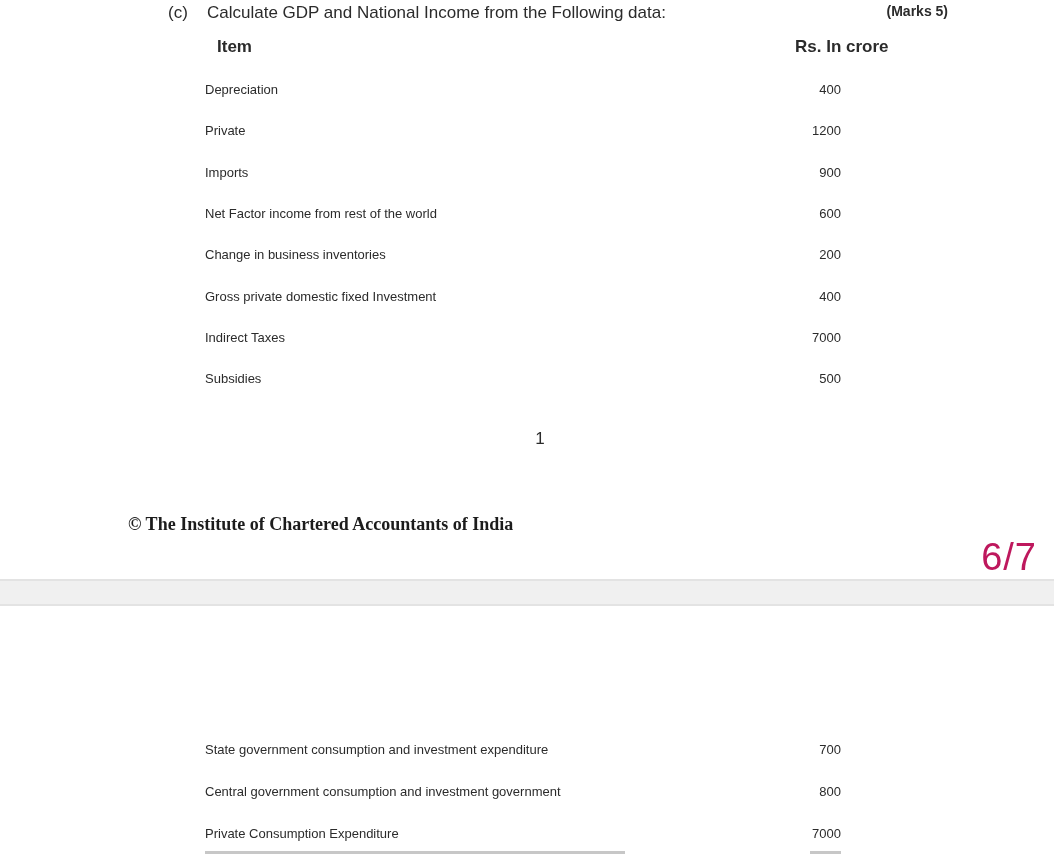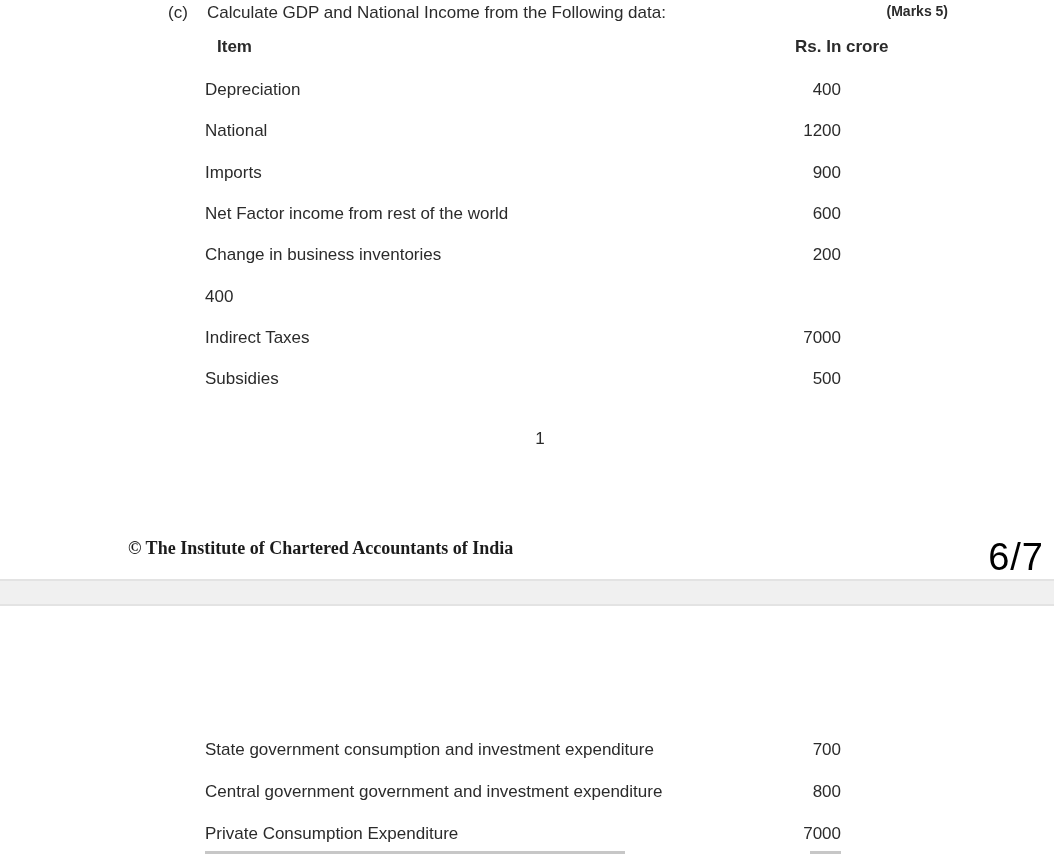--- a/index.html
+++ b/index.html
@@ -23,46 +23,45 @@
 
   
   .doc-table { position: absolute; left: 205px; width: 636px; }
   .p1-table  { top: 81px; }
   .p2-table  { top: 741px; }
   .trow {
     display: flex;
     justify-content: space-between;
     align-items: flex-start;
     height: 41.35px;
-    font-size: 17px;
+    font-size: 13px;
     line-height: 17px;
   }
   .p2-table .trow { height: 42px; }
   .tlabel { text-align: left; }
   .tvalue { text-align: right; }
 
   
   .page-num {
     left: 205px; top: 429px; width: 670px;
     text-align: center; font-size: 17px;
   }
   .copyright {
     left: 128px; top: 514px;
     font-family: "Liberation Serif", serif;
     font-weight: bold;
     font-size: 18px;
     color: #1c1c1c;
-    margin-top: 24px;
   }
 
   
   .page-indicator {
-    right: 10px; top: 536px;
+    right: 17px; top: 536px;
     font-size: 38px;
-    color: #000000;
+    color: #be185d;
     letter-spacing: 1px;
   }
   .page-gap {
     left: 0; right: 0; top: 579px; height: 27px;
     background: #f0f0f0;
     border-top: 2px solid #e3e3e3;
     border-bottom: 2px solid #e3e3e3;
   }
 
   
@@ -85,36 +84,37 @@
 
 <span class="abs th-item">Item</span>
 <span class="abs th-value">Rs. In crore</span>
 
 <div class="doc-table p1-table" id="p1rows">
     <div class="trow">
       <span class="tlabel">Depreciation</span>
       <span class="tvalue">400</span>
     </div>
     <div class="trow">
-      <span class="tlabel">National</span>
+      <span class="tlabel">Private</span>
       <span class="tvalue">1200</span>
     </div>
     <div class="trow">
       <span class="tlabel">Imports</span>
       <span class="tvalue">900</span>
     </div>
     <div class="trow">
       <span class="tlabel">Net Factor income from rest of the world</span>
       <span class="tvalue">600</span>
     </div>
     <div class="trow">
       <span class="tlabel">Change in business inventories</span>
       <span class="tvalue">200</span>
     </div>
     <div class="trow">
+      <span class="tlabel">Gross private domestic fixed Investment</span>
       <span class="tvalue">400</span>
     </div>
     <div class="trow">
       <span class="tlabel">Indirect Taxes</span>
       <span class="tvalue">7000</span>
     </div>
     <div class="trow">
       <span class="tlabel">Subsidies</span>
       <span class="tvalue">500</span>
     </div>
@@ -125,21 +125,21 @@
 
 <div class="abs page-indicator">6/7</div>
 <div class="abs page-gap"></div>
 
 <div class="doc-table p2-table" id="p2rows">
     <div class="trow">
       <span class="tlabel">State government consumption and investment expenditure</span>
       <span class="tvalue">700</span>
     </div>
     <div class="trow">
-      <span class="tlabel">Central government government and investment expenditure</span>
+      <span class="tlabel">Central government consumption and investment government</span>
       <span class="tvalue">800</span>
     </div>
     <div class="trow">
       <span class="tlabel">Private Consumption Expenditure</span>
       <span class="tvalue">7000</span>
     </div>
   </div>
 
 <div class="clip-bar label-bar"></div>
 <div class="clip-bar value-bar"></div>

